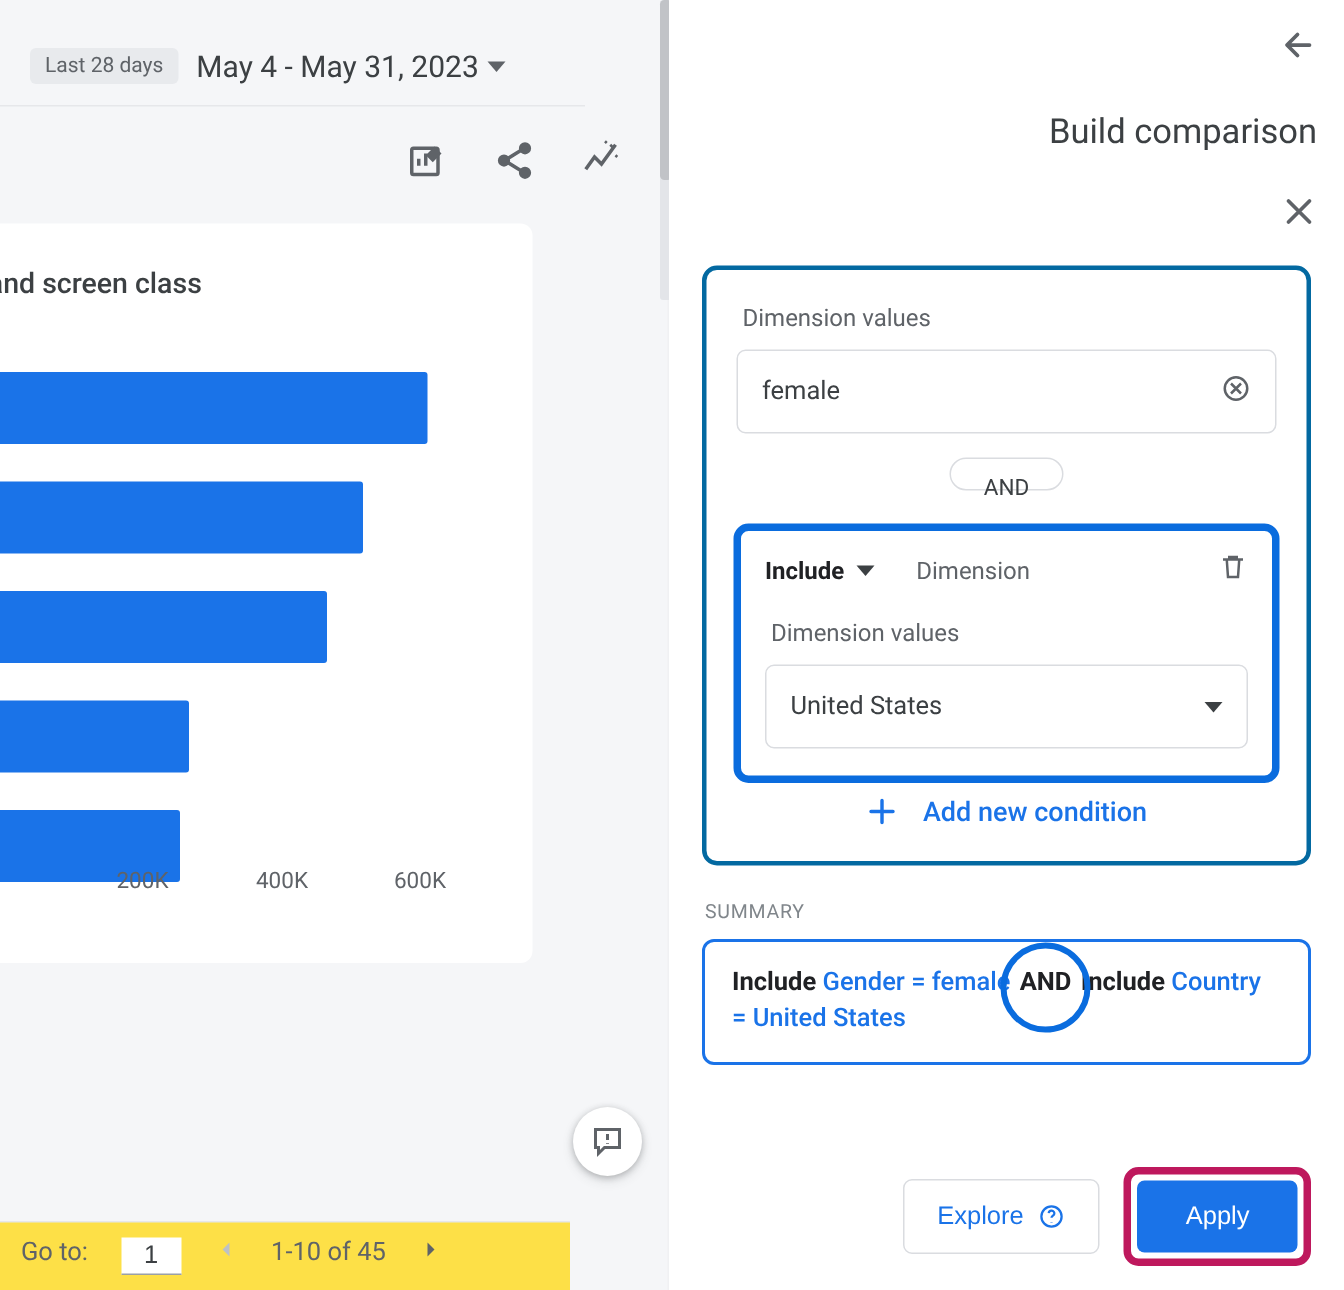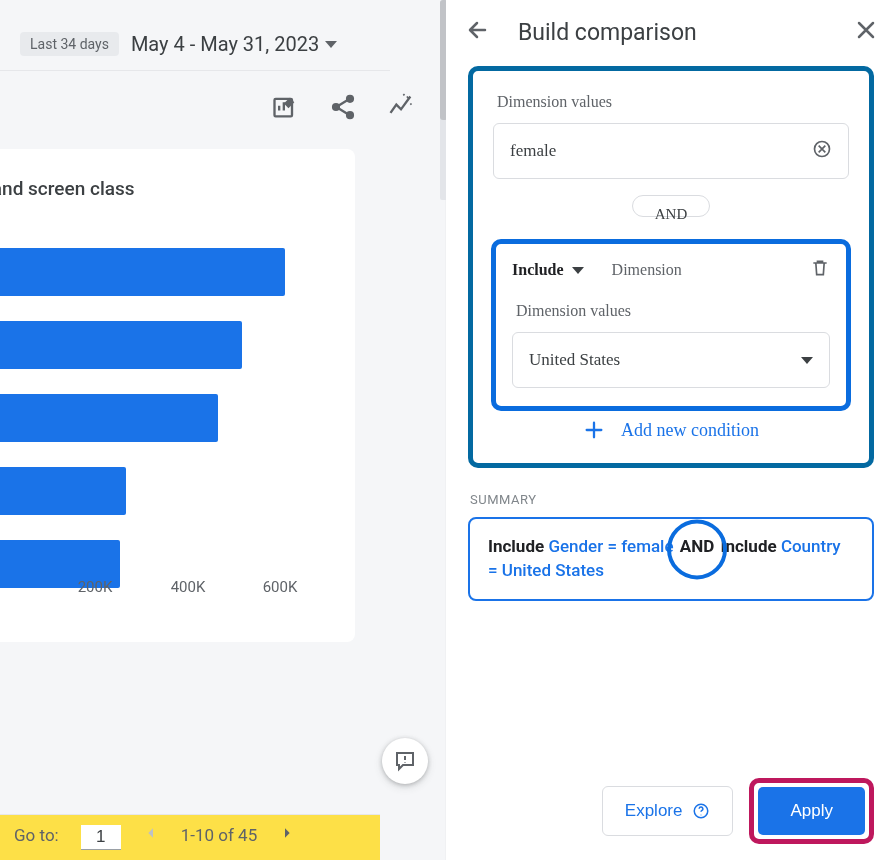--- a/index.html
+++ b/index.html
@@ -155,39 +155,39 @@
     box-shadow: 0 1px 4px rgba(60,64,67,0.3), 0 3px 8px rgba(60,64,67,0.15);
     display:flex; align-items:center; justify-content:center;
   }
 
   
   .panel-header {
     display: flex;
     align-items: flex-end;
     padding: 18px 18px 20px 20px;
     gap: 28px;
+    flex-direction: column;
   }
   .panel-title {
     font-size: 23px;
     color: #3c4043;
     flex: 1;
   }
   .icon-btn svg { width: 24px; height: 24px; }
 
   .panel-body {
     padding: 0 22px 0 22px;
   }
 
   .condition-card {
     background: #fff;
-    border: 5px solid #0369a1;
+    border: 3px solid #0369a1;
     border-radius: 10px;
     padding: 2px 20px 20px 20px;
     position: relative;
-    font-family: Liberation Serif, serif;
   }
   .dim-val-label {
     color:#5f6368;
     font-size: 16px;
     margin: 20px 0 12px 4px;
     display:block;
   }
   .chip-box, .select-box {
     border: 1px solid #dadce0;
     border-radius: 6px;
@@ -313,21 +313,21 @@
 </style>
 </head>
 <body>
 
 <div class="left-pane">
   <div class="scrollbar-track">
     <div class="scrollbar-thumb"></div>
   </div>
 
   <div class="date-row">
-    <span class="date-pill">Last 34 days</span>
+    <span class="date-pill">Last 28 days</span>
     <span class="date-range">
       <span>May 4 - May 31, 2023</span>
       <span class="caret-down small5"></span>
     </span>
   </div>
 
   <div class="action-icons">
     <span>
       <svg viewBox="0 0 24 24">
           <rect x="3" y="5" width="15" height="15" rx="1"></rect>

